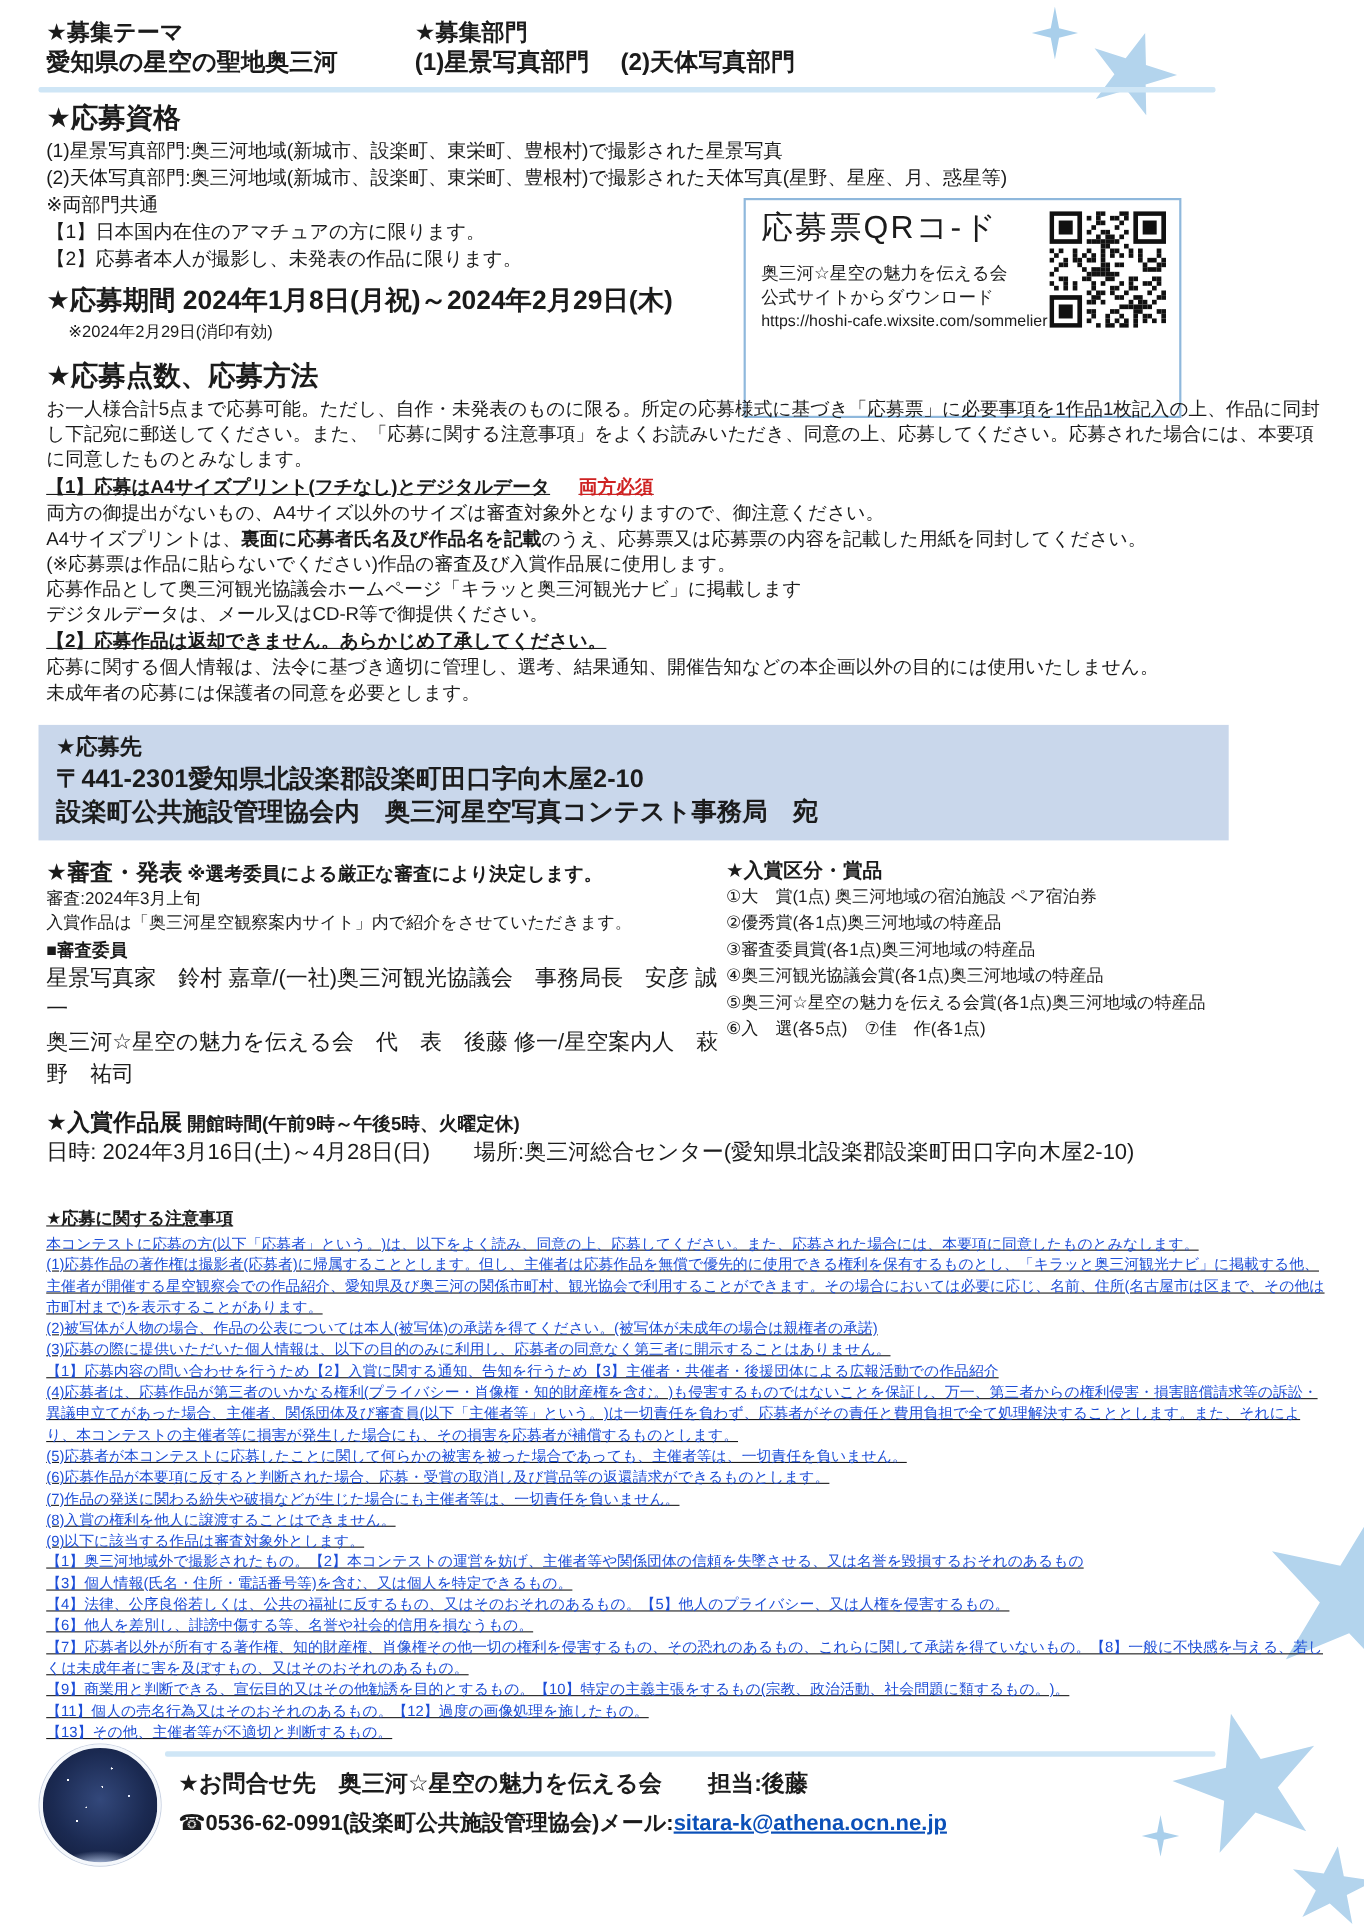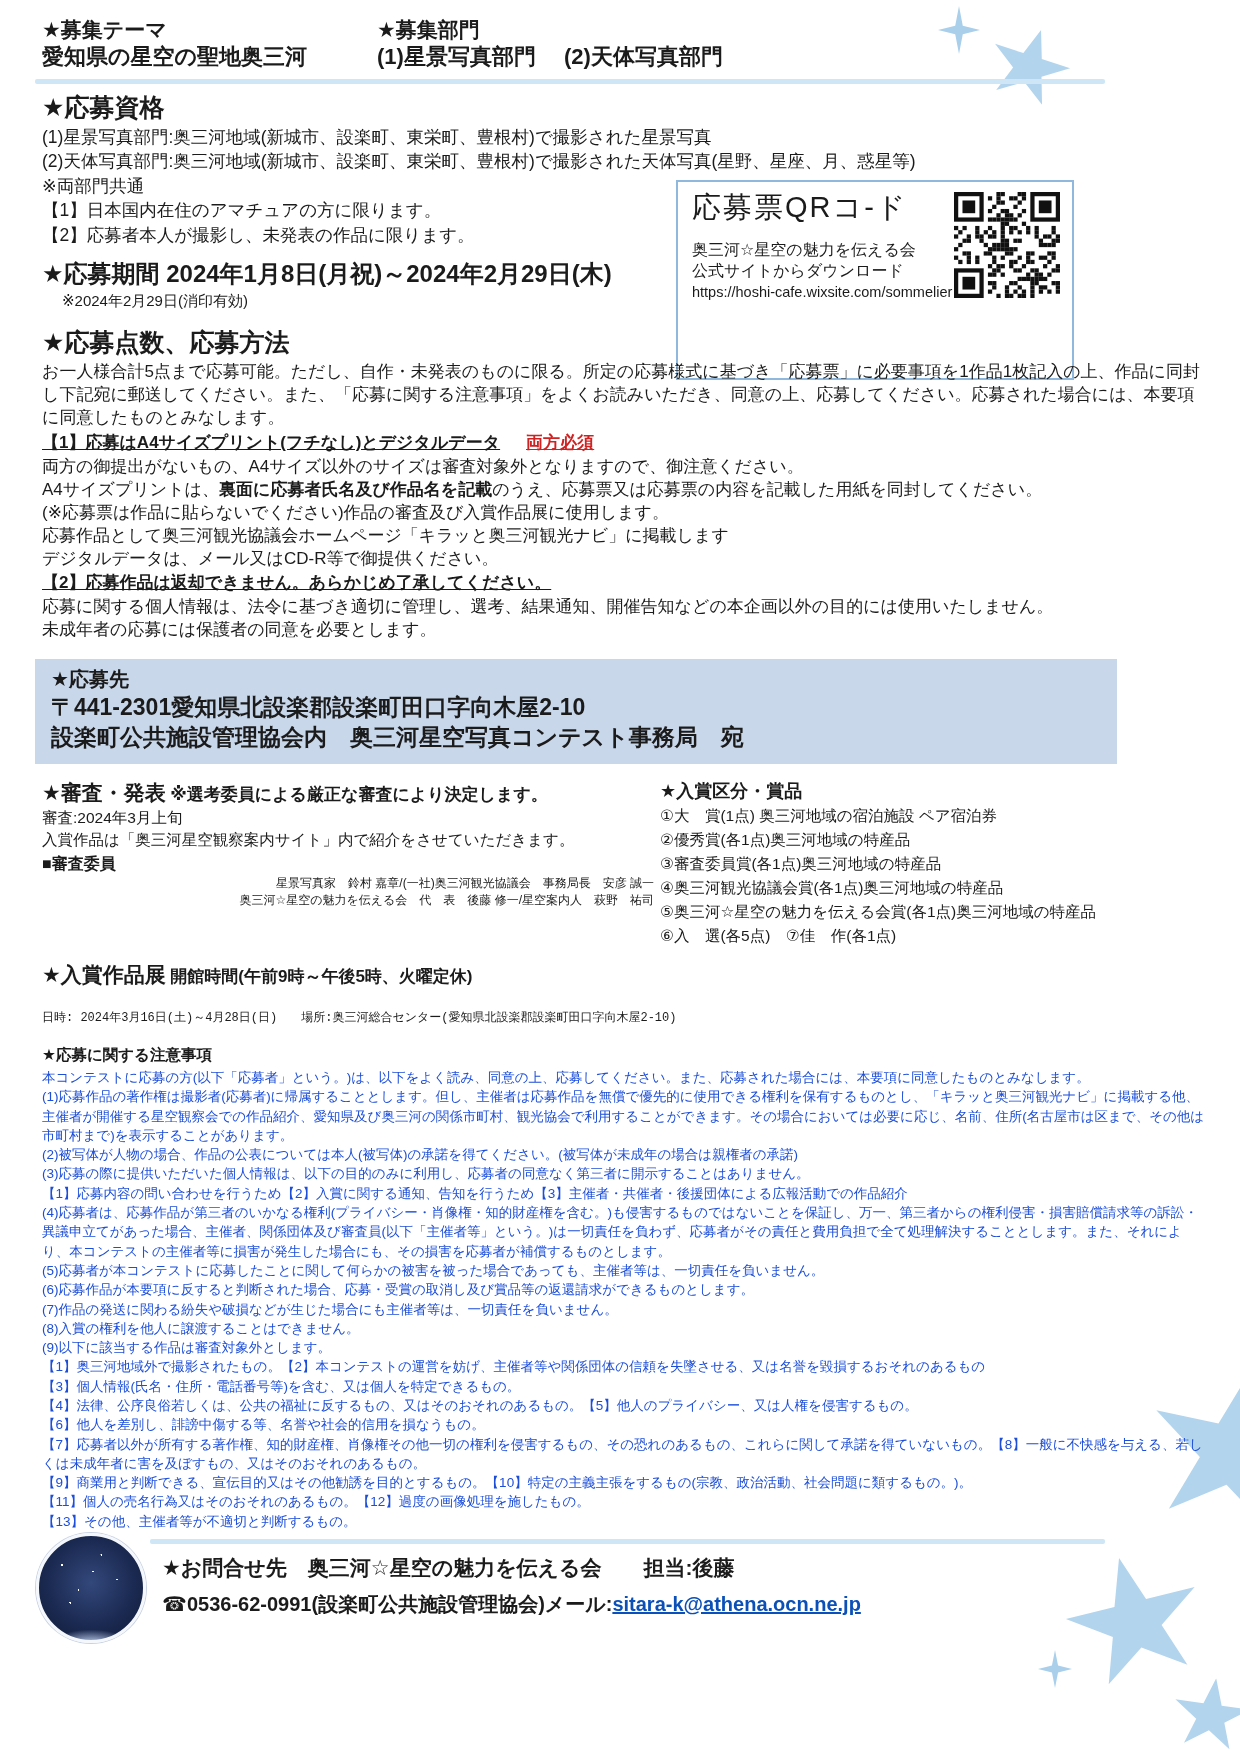--- a/index.html
+++ b/index.html
@@ -49,32 +49,32 @@
   .dest-line{font-size:23px;font-weight:600;line-height:1.33;}
 
   
   .cols{display:flex;margin-top:15px;}
   .col-left{width:612px;flex:0 0 auto;}
   .col-right{flex:1;padding-left:6px;}
   .judge-main{font-size:21px;font-weight:bold;}
   .judge-sub{font-size:17px;font-weight:bold;}
   .j-line{font-size:15.5px;line-height:1.45;}
   .committee-title{font-size:16px;font-weight:bold;margin-top:2px;}
-  .committee-line{font-size:12px;line-height:1.48;text-align:right;}
+  .committee-line{font-size:20px;line-height:1.48;}
   .prize-title{font-size:18px;font-weight:bold;line-height:1.4;}
   .prize-item{font-size:15.5px;line-height:1.55;}
 
   
   .exhib{margin-top:13px;}
   .exhib-main{font-size:21px;font-weight:bold;}
   .exhib-sub{font-size:17px;font-weight:bold;}
-  .exhib-detail{font-size:12px;margin-top:20px;font-family:Liberation Mono, monospace;}
-
-  
-  .notes{margin-top:19px;}
+  .exhib-detail{font-size:20px;margin-top:0;}
+
+  
+  .notes{margin-top:37px;text-decoration:underline;}
   .notes-title{font-size:15.5px;font-weight:bold;margin-bottom:2px;}
   .note-line{font-size:13.5px;line-height:1.43;color:#1d4ed8;}
 
   
   .footer{position:relative;margin-top:8px;min-height:120px;}
   .footer-divider{margin:0 100px 10px 108px;}
   .footer-text{margin-left:120px;}
   .contact-line{font-size:21px;font-weight:bold;}
   .phone-line{font-size:20px;font-weight:600;margin-top:9px;}
   .email-link{color:#0b50b8;text-decoration:underline;font-weight:600;}

